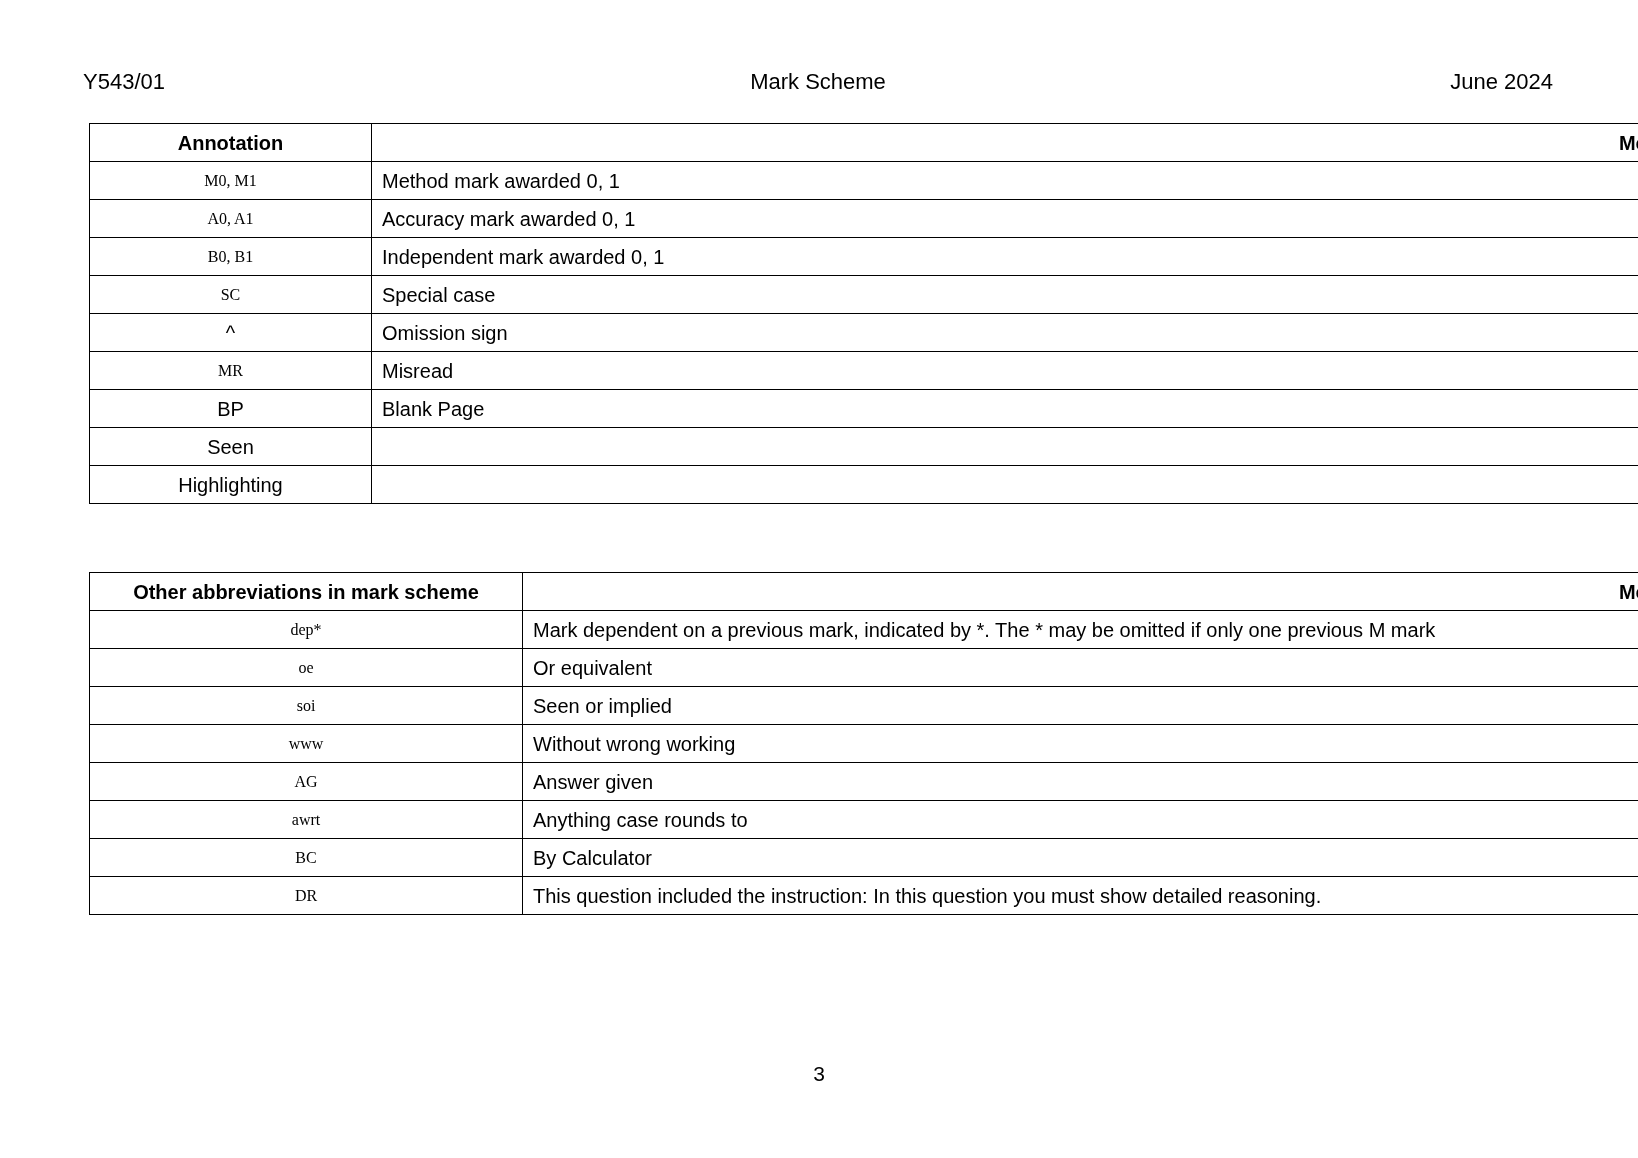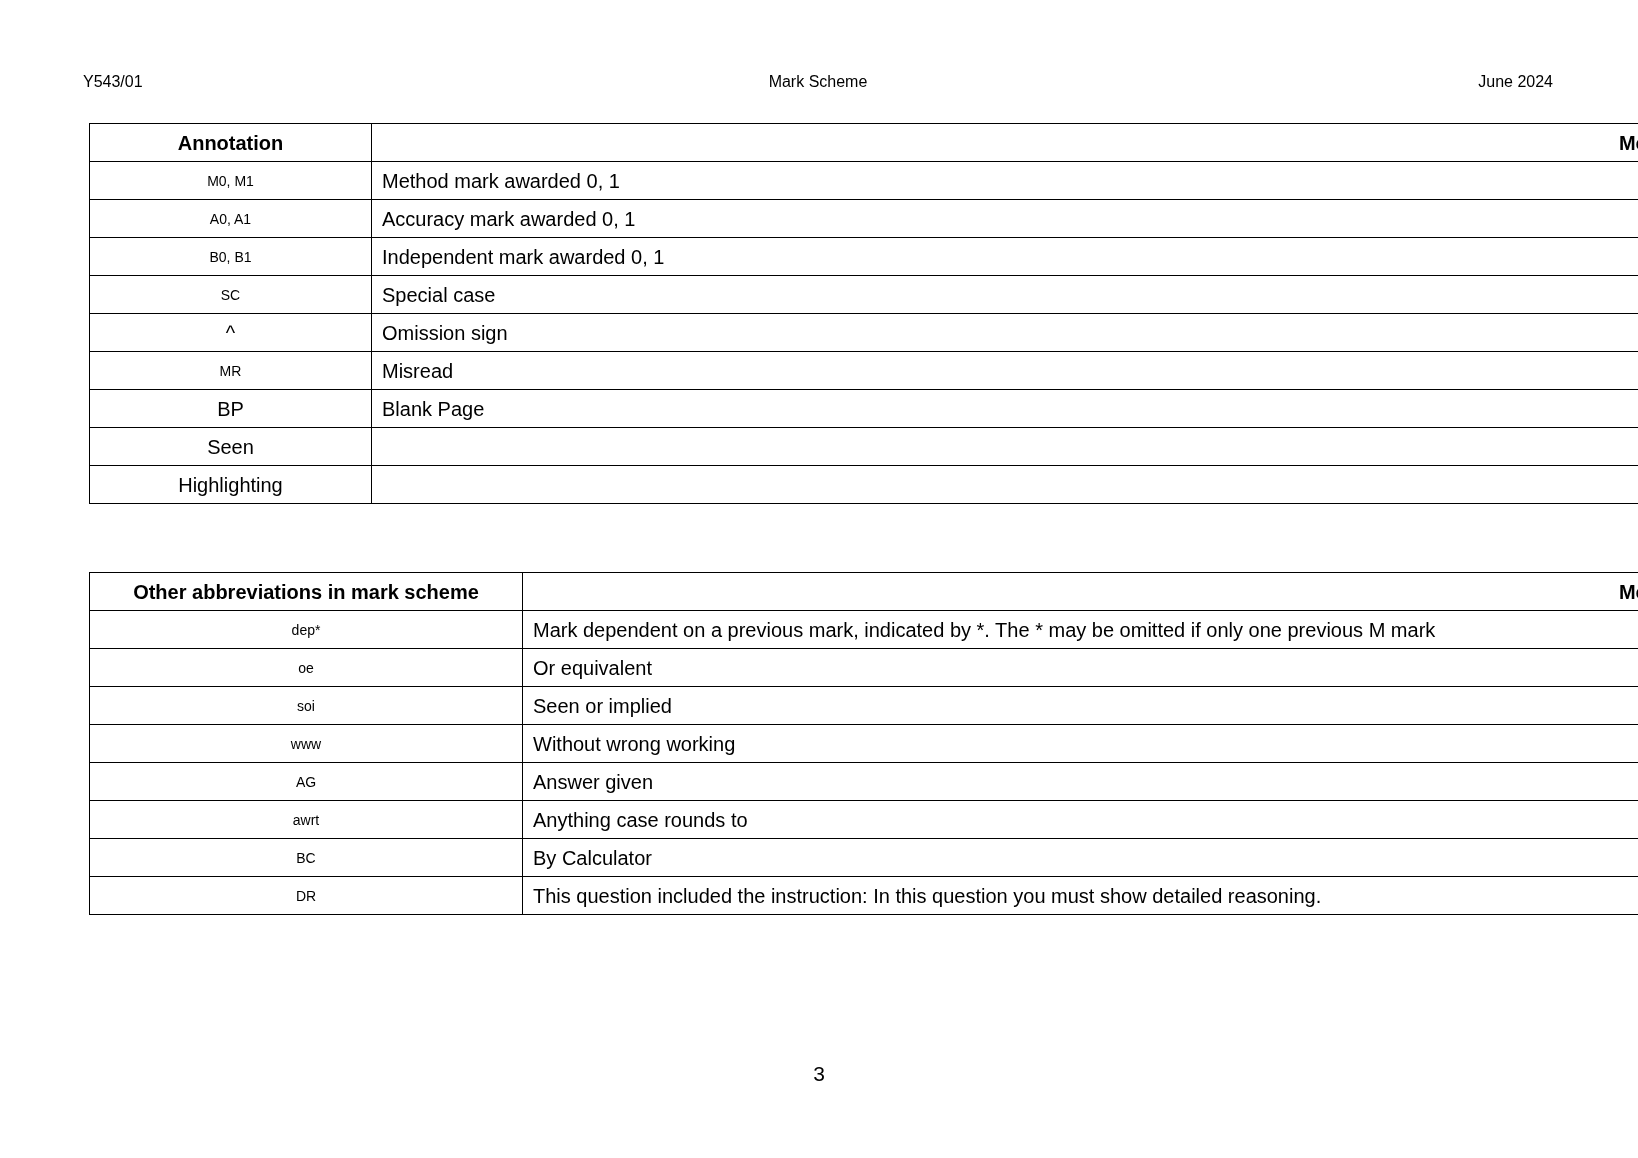--- a/index.html
+++ b/index.html
@@ -14,21 +14,21 @@
       overflow: hidden;
       font-family: "Liberation Sans", sans-serif;
       color: #000000;
     }
     .page-header {
       position: absolute;
       left: 83px;
       top: 68px;
       width: 1470px;
       height: 28px;
-      font-size: 16px;
+      font-size: 22px;
       line-height: 28px;
     }
     .page-header .left { position: absolute; left: 0; top: 0; }
     .page-header .center { position: absolute; left: 0; right: 0; top: 0; text-align: center; }
     .page-header .right { position: absolute; right: 0; top: 0; }
 
     table.ms {
       position: absolute;
       left: 89px;
       width: 1622px;
@@ -46,21 +46,21 @@
       box-sizing: border-box;
     }
     table.ms th {
       font-weight: bold;
       text-align: right;
     }
     table.ms th.code-head { text-align: center; }
     table.ms td.code {
       text-align: center;
     }
-    .serif { font-family: Liberation Sans, sans-serif; font-size: 14px; }
+    .serif { font-family: Liberation Serif, serif; font-size: 16px; }
     .sans { font-family: "Liberation Sans", sans-serif; }
 
     #table-annotations { top: 123px; }
     #table-annotations col.c1 { width: 282px; }
     #table-abbrev { top: 572px; }
     #table-abbrev col.c1 { width: 433px; }
 
     .page-number {
       position: absolute;
       left: 0;

